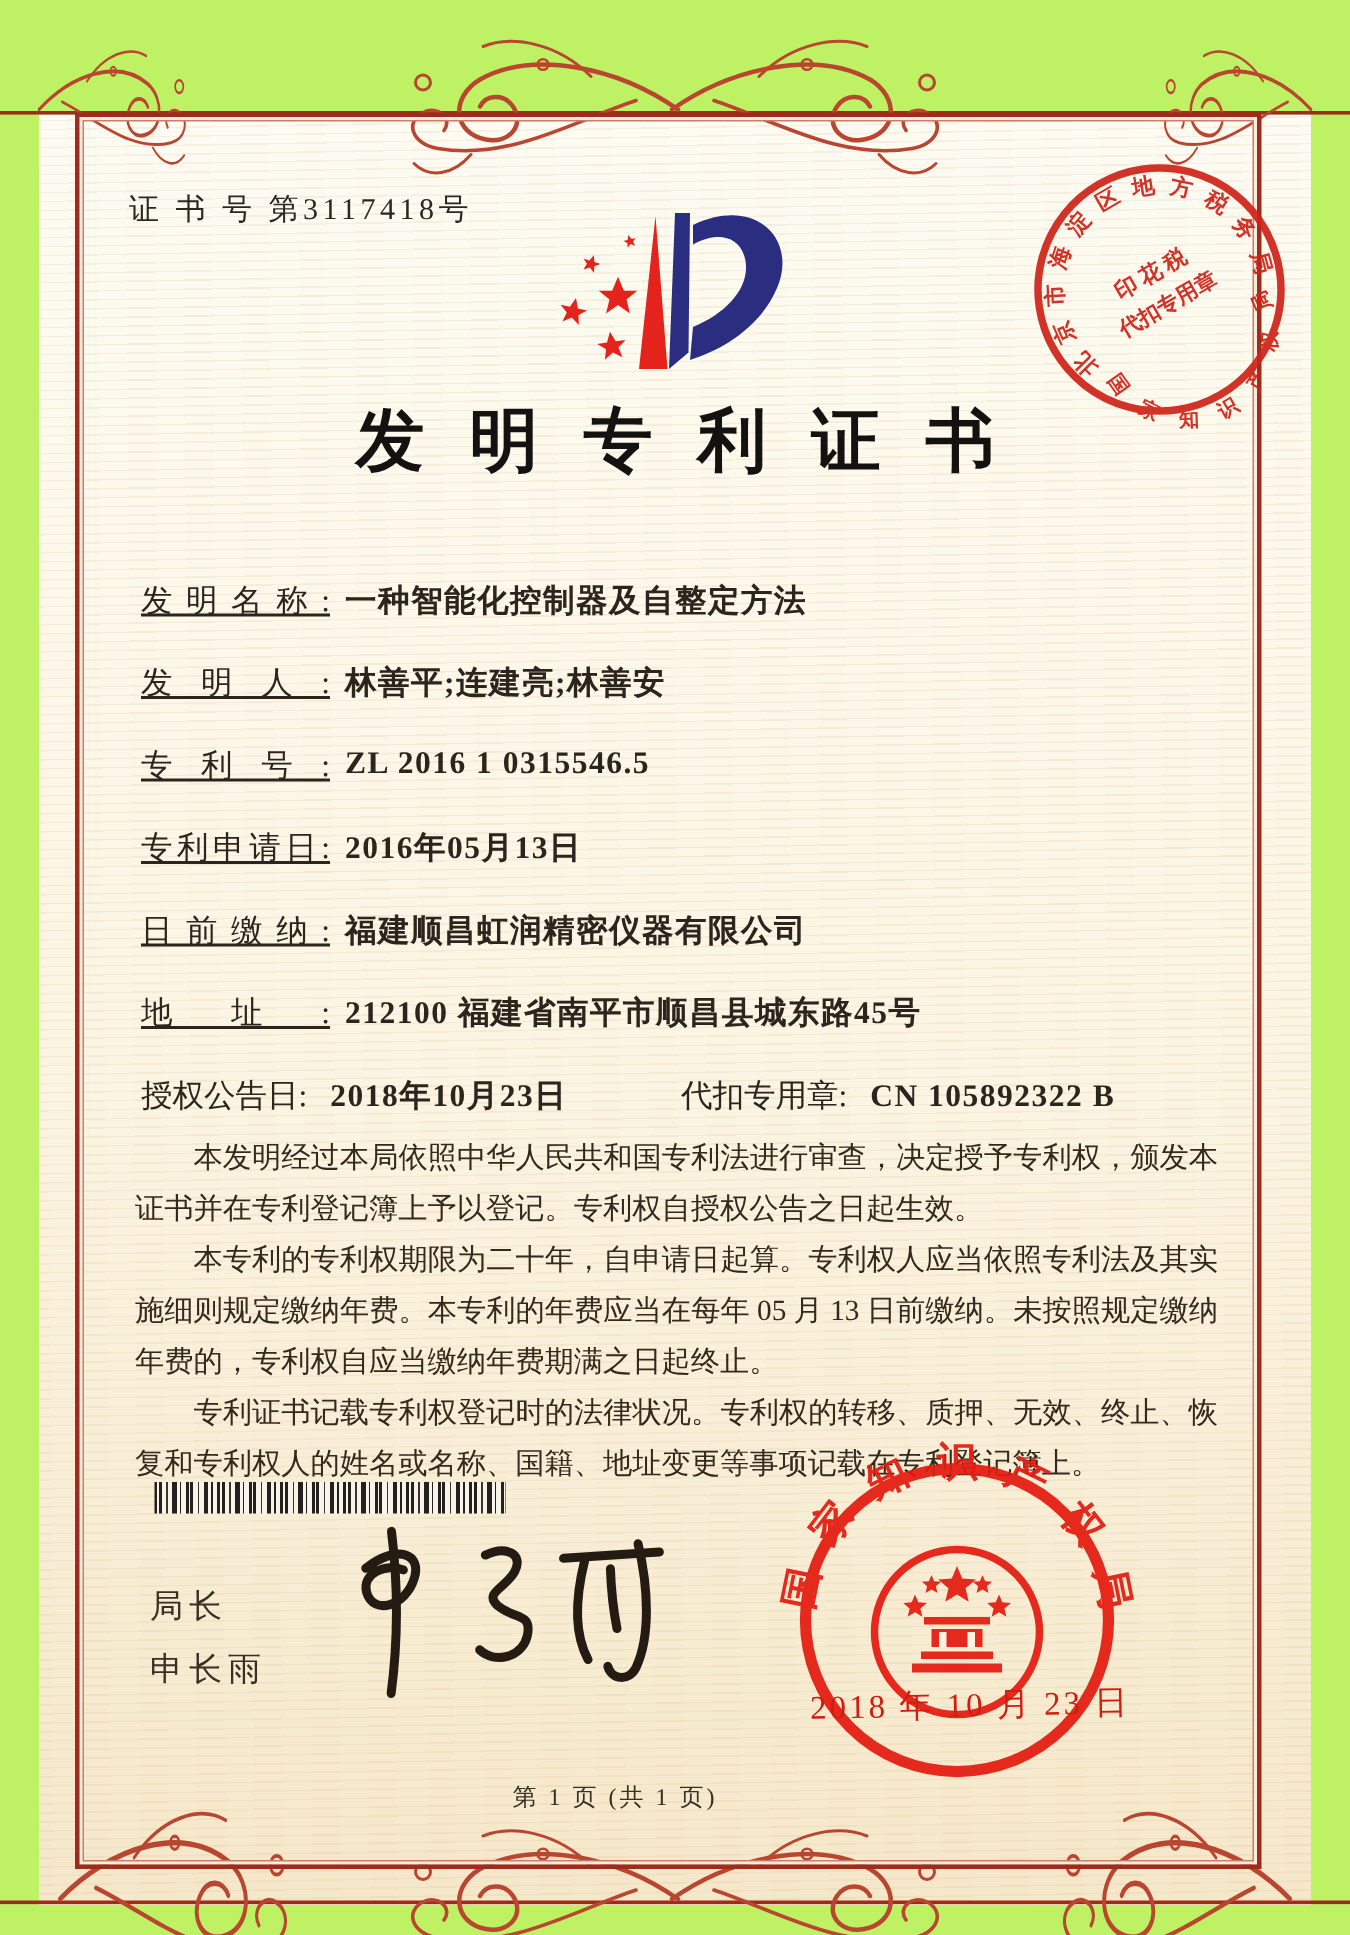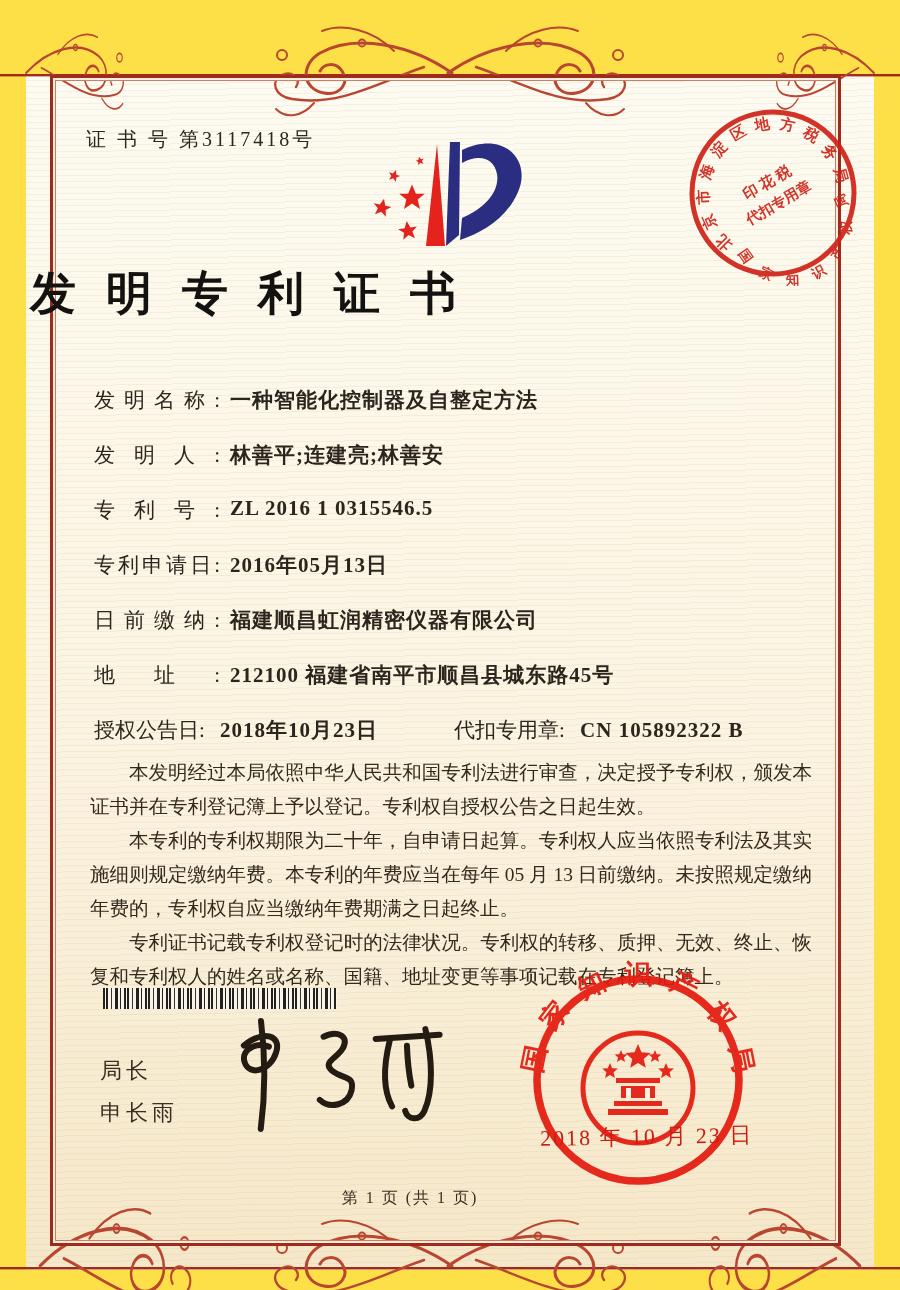--- a/index.html
+++ b/index.html
@@ -1,41 +1,41 @@
 <!DOCTYPE html>
 <html><head>
 <meta charset="utf-8">
 <style>
   * { margin:0; padding:0; box-sizing:border-box; }
   html,body { width:900px; height:1290px; background:#ffffff; overflow:hidden;
     font-family:"Liberation Serif","DejaVu Serif",serif; }
-  #stage { position:relative; width:900px; height:1290px; background:#fde047; }
+  #stage { position:relative; width:900px; height:1290px; background:#bef264; }
 
   
   .paper { position:absolute; left:26px; top:74px; width:848px; height:1196px; z-index:0;
     background:
       repeating-linear-gradient(179deg, rgba(213,180,126,0.16) 0 1px, rgba(255,255,255,0) 1px 6px),
       linear-gradient(180deg,#fdfbf2 0%, #fbf4e2 55%, #f5e7c9 100%); }
 
   .ornaments { position:absolute; left:0; top:0; z-index:1; }
 
   
   .frame { position:absolute; left:50px; top:75px; width:791px; height:1171px; z-index:2;
     border:3px solid #9e2c1c;
     box-shadow: inset 0 0 0 2px rgba(253,248,236,0.9), inset 0 0 0 3px #c97f66; }
 
   .content { position:absolute; left:0; top:0; width:900px; height:1290px; z-index:3; }
 
   .cert-no { position:absolute; left:86px; top:126px; font-size:20px; letter-spacing:3px; color:#2c2722; }
 
-  .title { position:absolute; left:0; top:263px; width:900px; text-align:left;
+  .title { position:absolute; left:0; top:263px; width:900px; text-align:center;
     font-size:46px; font-weight:700; color:#141210; letter-spacing:30px; text-indent:30px; }
 
   .fieldrow { position:absolute; left:94px; width:716px; font-size:21px; color:#2b251d; white-space:nowrap; }
-  .flabel { display:inline-block; width:126px; text-align:justify; text-align-last:justify; vertical-align:top; }
+  .flabel { display:inline-block; width:126px; text-align:justify; text-align-last:justify; vertical-align:top;text-decoration:underline; }
   .fvalue { margin-left:10px; letter-spacing:1px;font-weight:bold; }
   .grant-no { position:absolute; left:360px; }
 
   .paras { position:absolute; left:90px; top:756px; width:722px; font-size:19.5px;
     line-height:34px; color:#33291c; text-align:justify; }
   .paras p { text-indent:2em; }
 
   .barcode { position:absolute; left:103px; top:988px; width:234px; height:21px; z-index:3;
     background:repeating-linear-gradient(90deg,
       #23201d 0 2px, #f8f4ea 2px 3px, #23201d 3px 5px, #f8f4ea 5px 8px,

